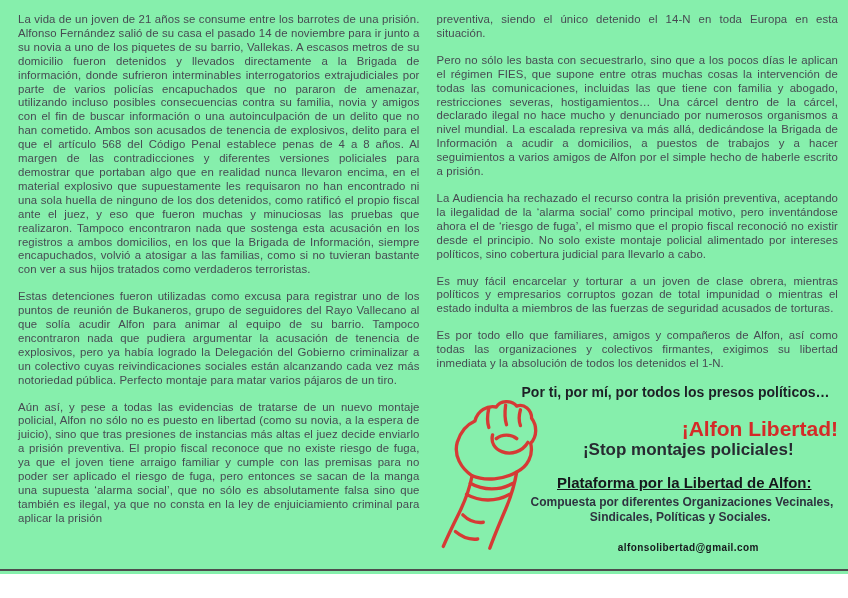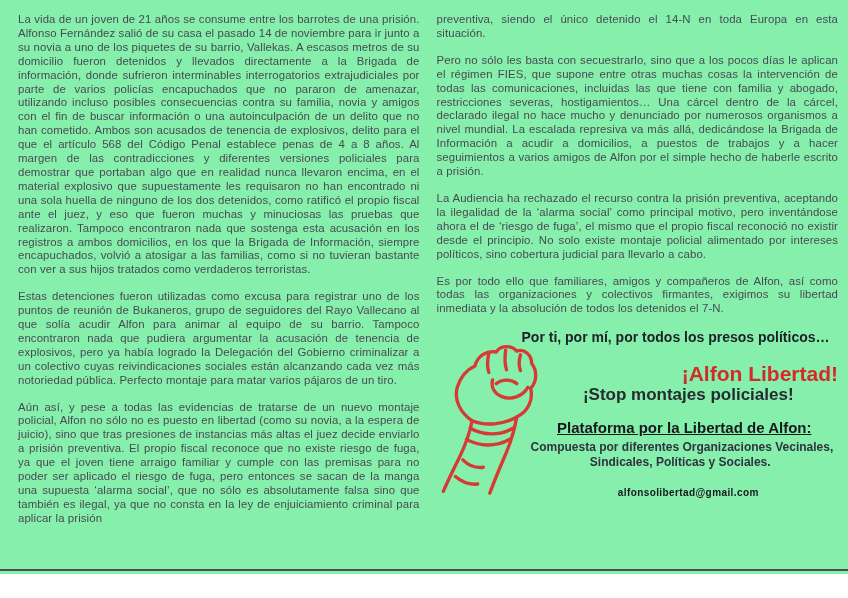--- a/index.html
+++ b/index.html
@@ -106,21 +106,22 @@
     <div class="col">
       <p>La vida de un joven de 21 años se consume entre los barrotes de una prisión. Alfonso Fernández salió de su casa el pasado 14 de noviembre para ir junto a su novia a uno de los piquetes de su barrio, Vallekas. A escasos metros de su domicilio fueron detenidos y llevados directamente a la Brigada de información, donde sufrieron interminables interrogatorios extrajudiciales por parte de varios policías encapuchados que no pararon de amenazar, utilizando incluso posibles consecuencias contra su familia, novia y amigos con el fin de buscar información o una autoinculpación de un delito que no han cometido. Ambos son acusados de tenencia de explosivos, delito para el que el artículo 568 del Código Penal establece penas de 4 a 8 años. Al margen de las contradicciones y diferentes versiones policiales para demostrar que portaban algo que en realidad nunca llevaron encima, en el material explosivo que supuestamente les requisaron no han encontrado ni una sola huella de ninguno de los dos detenidos, como ratificó el propio fiscal ante el juez, y eso que fueron muchas y minuciosas las pruebas que realizaron. Tampoco encontraron nada que sostenga esta acusación en los registros a ambos domicilios, en los que la Brigada de Información, siempre encapuchados, volvió a atosigar a las familias, como si no tuvieran bastante con ver a sus hijos tratados como verdaderos terroristas.</p>
       <p>Estas detenciones fueron utilizadas como excusa para registrar uno de los puntos de reunión de Bukaneros, grupo de seguidores del Rayo Vallecano al que solía acudir Alfon para animar al equipo de su barrio. Tampoco encontraron nada que pudiera argumentar la acusación de tenencia de explosivos, pero ya había logrado la Delegación del Gobierno criminalizar a un colectivo cuyas reivindicaciones sociales están alcanzando cada vez más notoriedad pública. Perfecto montaje para matar varios pájaros de un tiro.</p>
       <p>Aún así, y pese a todas las evidencias de tratarse de un nuevo montaje policial, Alfon no sólo no es puesto en libertad (como su novia, a la espera de juicio), sino que tras presiones de instancias más altas el juez decide enviarlo a prisión preventiva. El propio fiscal reconoce que no existe riesgo de fuga, ya que el joven tiene arraigo familiar y cumple con las premisas para no poder ser aplicado el riesgo de fuga, pero entonces se sacan de la manga una supuesta ‘alarma social’, que no sólo es absolutamente falsa sino que también es ilegal, ya que no consta en la ley de enjuiciamiento criminal para aplicar la prisión</p>
     </div>
 
     <div class="col">
       <p>preventiva, siendo el único detenido el 14-N en toda Europa en esta situación.</p>
       <p>Pero no sólo les basta con secuestrarlo, sino que a los pocos días le aplican el régimen FIES, que supone entre otras muchas cosas la intervención de todas las comunicaciones, incluidas las que tiene con familia y abogado, restricciones severas, hostigamientos… Una cárcel dentro de la cárcel, declarado ilegal no hace mucho y denunciado por numerosos organismos a nivel mundial. La escalada represiva va más allá, dedicándose la Brigada de Información a acudir a domicilios, a puestos de trabajos y a hacer seguimientos a varios amigos de Alfon por el simple hecho de haberle escrito a prisión.</p>
       <p>La Audiencia ha rechazado el recurso contra la prisión preventiva, aceptando la ilegalidad de la ‘alarma social’ como principal motivo, pero inventándose ahora el de ‘riesgo de fuga’, el mismo que el propio fiscal reconoció no existir desde el principio. No solo existe montaje policial alimentado por intereses políticos, sino cobertura judicial para llevarlo a cabo.</p>
-      <p>Es por todo ello que familiares, amigos y compañeros de Alfon, así como todas las organizaciones y colectivos firmantes, exigimos su libertad inmediata y la absolución de todos los detenidos el 7-N.</p>
+      <p>Es muy fácil encarcelar y torturar a un joven de clase obrera, mientras políticos y empresarios corruptos gozan de total impunidad o mientras el estado indulta a miembros de las fuerzas de seguridad acusados de torturas.</p>
+      <p>Es por todo ello que familiares, amigos y compañeros de Alfon, así como todas las organizaciones y colectivos firmantes, exigimos su libertad inmediata y la absolución de todos los detenidos el 1-N.</p>
 
       <div class="footer">
         <div class="fist-wrap">
           <svg viewBox="0 0 120 170" width="120" height="158" aria-hidden="true">
             <g fill="none" stroke="#d63a35" stroke-width="3.6" stroke-linecap="round" stroke-linejoin="round">
 
               <path d="M44 88 C32 80 24 66 28 52 C31 42 38 33 47 29 C50 18 60 12 70 14 C74 7 86 6 92 13 C100 10 108 17 108 26 C114 34 114 46 107 53 C110 66 104 78 92 84 C78 92 58 94 44 88 Z"></path>
 
               <path d="M62 15 C60 24 60 30 62 36"></path>
               <path d="M80 12 C79 20 79 27 81 33"></path>

